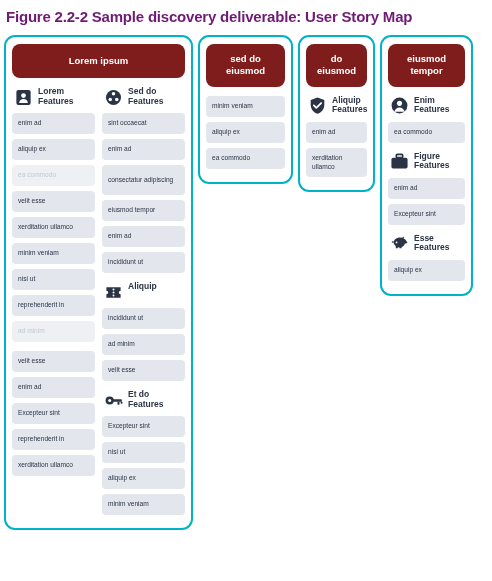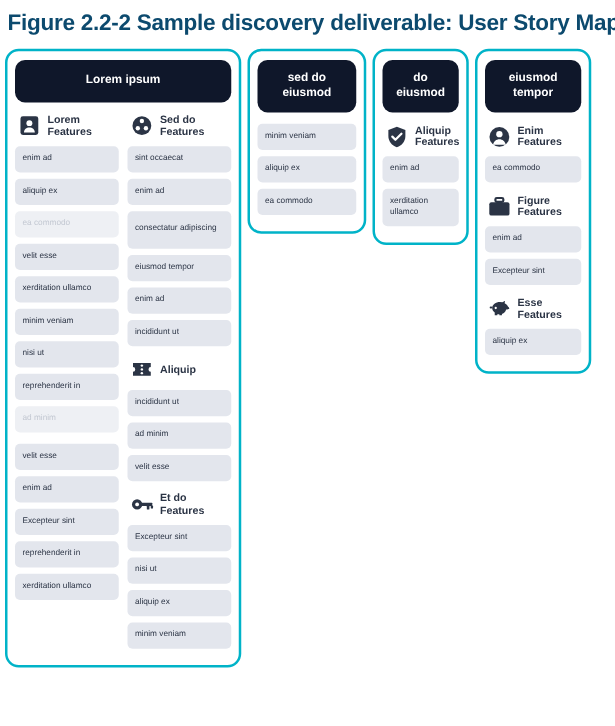--- a/index.html
+++ b/index.html
@@ -9,23 +9,23 @@
   body {
     width: 492px;
     height: 581px;
     background: #ffffff;
     font-family: "Liberation Sans", sans-serif;
     overflow: hidden;
   }
 
   
   .figure-title {
-    font-size: 18px;
+    font-size: 15px;
     font-weight: 600;
-    color: #0c4a6e;
+    color: #701a75;
     letter-spacing: -0.2px;
     padding: 8px 6px 0 6px;
     line-height: 1.2;
     white-space: nowrap;
   }
 
   
   .board {
     display: flex;
     align-items: flex-start;
@@ -41,21 +41,21 @@
     padding: 7px 6px 8px 6px;
     display: flex;
     flex-direction: column;
   }
   .col-0 { width: 189px; }
   .col-1 { width: 95px; }
   .col-2 { width: 77px; }
   .col-3 { width: 93px; }
 
   .col-header {
-    background: #0f172a;
+    background: #7f1d1d;
     border-radius: 8px;
     color: #ffffff;
     font-size: 9.5px;
     font-weight: bold;
     text-align: center;
     padding: 9px 4px;
     line-height: 1.3;
     margin-bottom: 4px;
     min-height: 34px;
     display: flex;
@@ -70,21 +70,20 @@
     align-items: flex-start;
   }
   .lane { flex: 1; min-width: 0; }
 
   
   .group { margin-top: 9px; }
   .group:first-child { margin-top: 5px; }
 
   .group-head {
     display: flex;
-    align-items: center;
     gap: 5px;
     margin-bottom: 6px;
     padding-left: 1px;
   }
   .group-icon {
     flex: none;
     width: 20px;
     height: 20px;
     color: #2b3445;
     display: flex;

